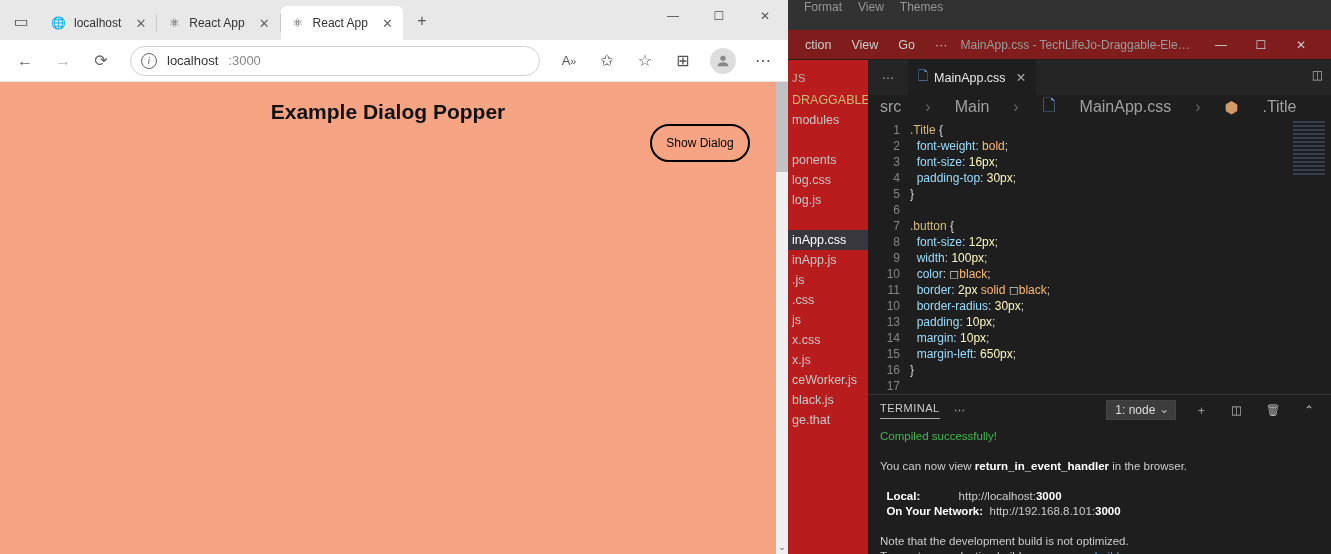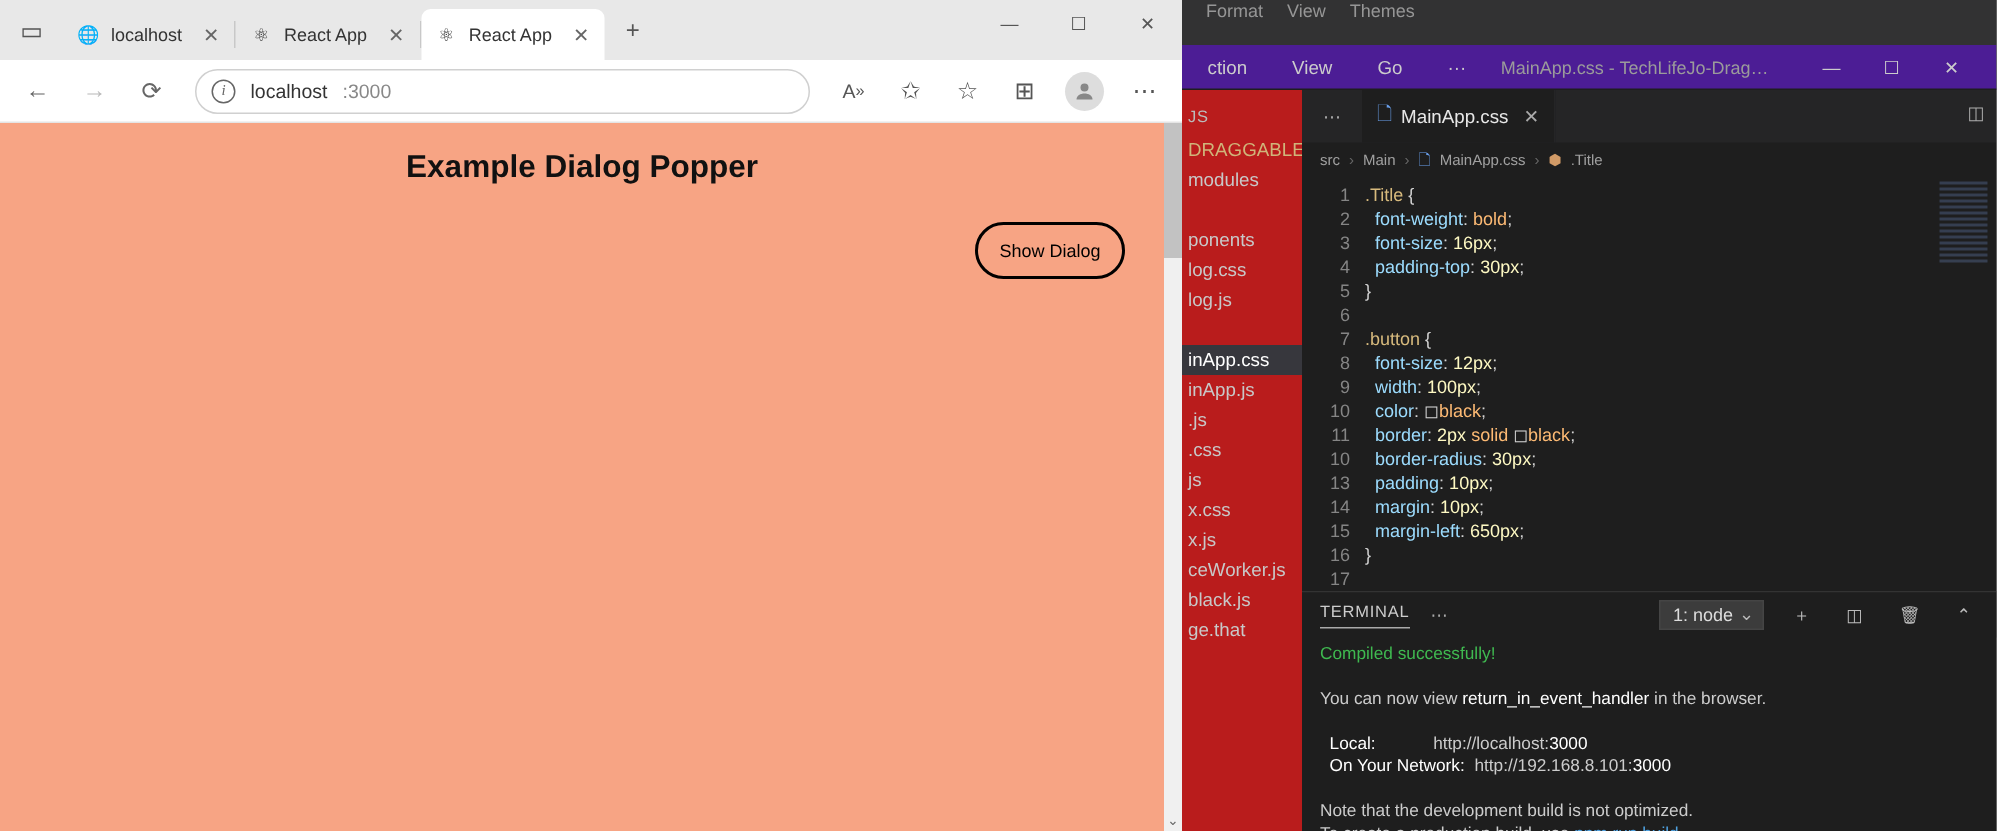--- a/index.html
+++ b/index.html
@@ -18,45 +18,45 @@
 .toolbar{height:42px;display:flex;align-items:center;padding:0 8px;gap:4px;border-bottom:1px solid #e5e5e5}
 .navbtn{width:34px;height:34px;display:flex;align-items:center;justify-content:center;color:#666;border-radius:4px}
 .addr{flex:1;height:30px;border:1px solid #d0d0d0;border-radius:15px;display:flex;align-items:center;padding:0 10px;margin:0 8px;font-size:13px;color:#333;gap:10px}
 .addr .info{width:16px;height:16px;border:1.3px solid #666;border-radius:50%;display:flex;align-items:center;justify-content:center;font-size:10px;color:#666;font-style:italic;font-family:serif}
 .tbicon{width:34px;height:34px;display:flex;align-items:center;justify-content:center;color:#555;font-size:16px}
 .avatar{width:26px;height:26px;border-radius:50%;background:#ddd;display:flex;align-items:center;justify-content:center;margin:0 6px}
 .avatar svg{width:16px;height:16px;fill:#888}
 .content{flex:1;position:relative;overflow:hidden}
 .peach{position:absolute;inset:0;right:12px;background:#f7a484}
 .page-title{font-weight:bold;font-size:21px;padding-top:18px;text-align:center;color:#111}
-.show-dialog{font-size:12px;width:100px;color:#000;border:2px solid #000;border-radius:30px;padding:10px;margin:24px;margin-left:650px;background:transparent;cursor:pointer}
+.show-dialog{font-size:12px;width:100px;color:#000;border:2px solid #000;border-radius:30px;padding:10px;margin:0;margin-left:650px;background:transparent;cursor:pointer}
 .scrollbar{position:absolute;right:0;top:0;bottom:0;width:12px;background:#f0f0f0}
 .scroll-thumb{position:absolute;top:0;width:12px;height:90px;background:#c2c2c2}
 .scroll-arrow{position:absolute;bottom:0;width:12px;height:14px;display:flex;align-items:center;justify-content:center;font-size:9px;color:#666}
 
 .vscode{width:543px;height:554px;background:#1e1e1e;display:flex;flex-direction:column;color:#ccc;font-size:12px}
 .vs-titlebar{height:30px;background:#323233;display:flex;align-items:flex-start;padding:0 10px;gap:4px;color:#969696;font-size:12px;position:relative}
 .vs-titlebar .mi{padding:0 6px}
-.vs-menubar{height:30px;background:#4c1d95;display:flex;align-items:center;padding:0 10px;color:#ccc;gap:16px;border-bottom:1px solid #1e1e1e}
+.vs-menubar{height:30px;background:#7f1d1d;display:flex;align-items:center;padding:0 10px;color:#ccc;gap:6px;border-bottom:1px solid #1e1e1e}
 .vs-menubar .mi{padding:0 7px;font-size:12.5px}
 .vs-menubar .tt{flex:1;text-align:center;color:#9b9b9b;font-size:12px;white-space:nowrap;overflow:hidden;text-overflow:ellipsis}
 .vs-body{flex:1;display:flex;overflow:hidden}
 .sidebar{width:80px;background:#b91c1c;overflow:hidden;color:#bdbdbd;font-size:12.5px;padding-top:6px}
 .sidebar .hdr{color:#bbb;font-size:11px;padding:6px 4px;letter-spacing:.5px}
 .sidebar .sbi{padding:3px 4px;white-space:nowrap;color:#c8c8c8}
 .sidebar .sbi.sel{background:#37373d;color:#fff}
 .sidebar .folder{color:#d0b57a}
 .editor-area{flex:1;display:flex;flex-direction:column;min-width:0}
 .edtabs{height:35px;background:#252526;display:flex;align-items:center;position:relative}
 .act-dots{width:40px;height:35px;display:flex;align-items:center;justify-content:center;color:#aaa}
 .edtab{height:35px;background:#1e1e1e;display:flex;align-items:center;padding:0 10px;gap:6px;color:#e8e8e8;font-size:12.5px;border-right:1px solid #252526}
 .edtab .fi{color:#6aa0ec}
 .edtab .x{color:#aaa;margin-left:4px}
 .split-icon{position:absolute;right:8px;top:8px;color:#aaa}
-.crumbs{height:24px;background:#1e1e1e;display:flex;align-items:center;padding:0 12px;gap:6px;color:#a0a0a0;font-size:10px}
+.crumbs{height:24px;background:#1e1e1e;display:flex;align-items:center;padding:0 12px;gap:24px;color:#a0a0a0;font-size:16px}
 .crumbs .sep{color:#666}
 .crumbs .ficn{color:#6aa0ec}
 .crumbs .sym{color:#d19a66}
 .code{flex:1;background:#1e1e1e;display:flex;font-family:Consolas,monospace;font-size:12px;position:relative;overflow:hidden}
 .gutter{width:42px;text-align:right;color:#858585;padding:3px 10px 0 0;line-height:16px}
 .codelines{flex:1;padding-top:3px;line-height:16px;white-space:pre;color:#d4d4d4}
 .minimap{position:absolute;right:0;top:0;width:44px;height:100%;opacity:.55}
 .minimap div{height:2px;margin:2px 6px;background:#4a5a7a}
 .tok-sel{color:#d7ba7d}
 .tok-prop{color:#9cdcfe}
@@ -65,21 +65,21 @@
 .tok-punc{color:#d4d4d4}
 .terminal{height:160px;background:#1e1e1e;border-top:1px solid #333;display:flex;flex-direction:column;font-family:Consolas,monospace;font-size:11.5px}
 .term-hdr{height:30px;display:flex;align-items:center;padding:0 12px;color:#ccc;gap:14px;background:#1e1e1e}
 .term-hdr .lab{font-size:11px;letter-spacing:.5px;border-bottom:1px solid #aaa;padding-bottom:4px}
 .term-hdr .dots{color:#aaa}
 .term-hdr .sel{margin-left:auto;background:#3c3c3c;border:1px solid #454545;padding:2px 20px 2px 8px;font-size:12px;color:#ddd;position:relative}
 .term-hdr .sel:after{content:"⌄";position:absolute;right:6px;top:1px;color:#bbb}
 .term-hdr .ti{color:#bbb;padding:0 5px}
 .term-out{flex:1;padding:4px 12px;white-space:pre;color:#ccc;line-height:15px;overflow:hidden}
 .term-out .ok{color:#3fb950}
-.term-out .b{font-weight:normal;color:#fff}
+.term-out .b{font-weight:bold;color:#fff}
 .term-out .link{color:#4ea1e0}
 </style>
 </head>
 <body>
 
 <div class="browser">
   <div class="tabstrip">
     <div class="tab-sq">▭</div>
     <div id="tabs-host" style="display: flex; align-items: flex-end;">
         <div class="tab">

